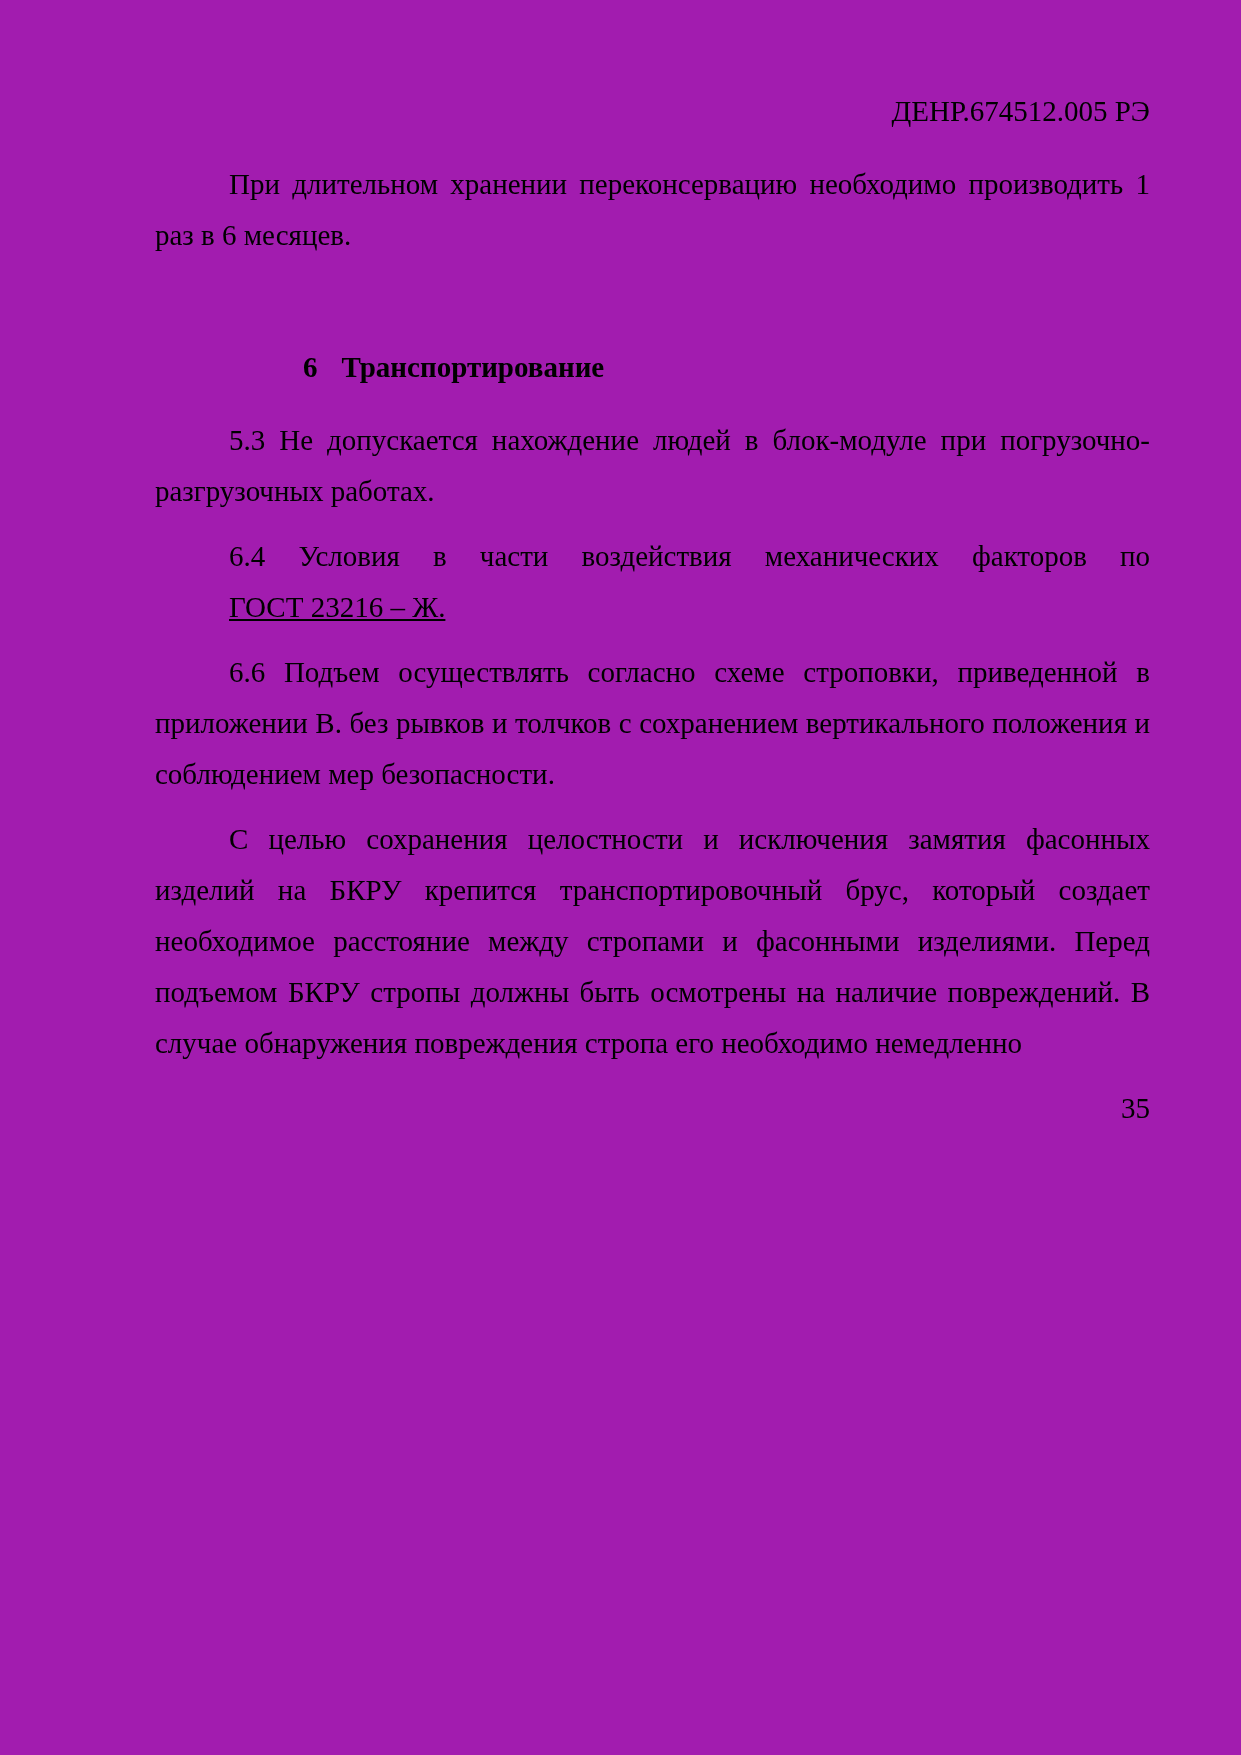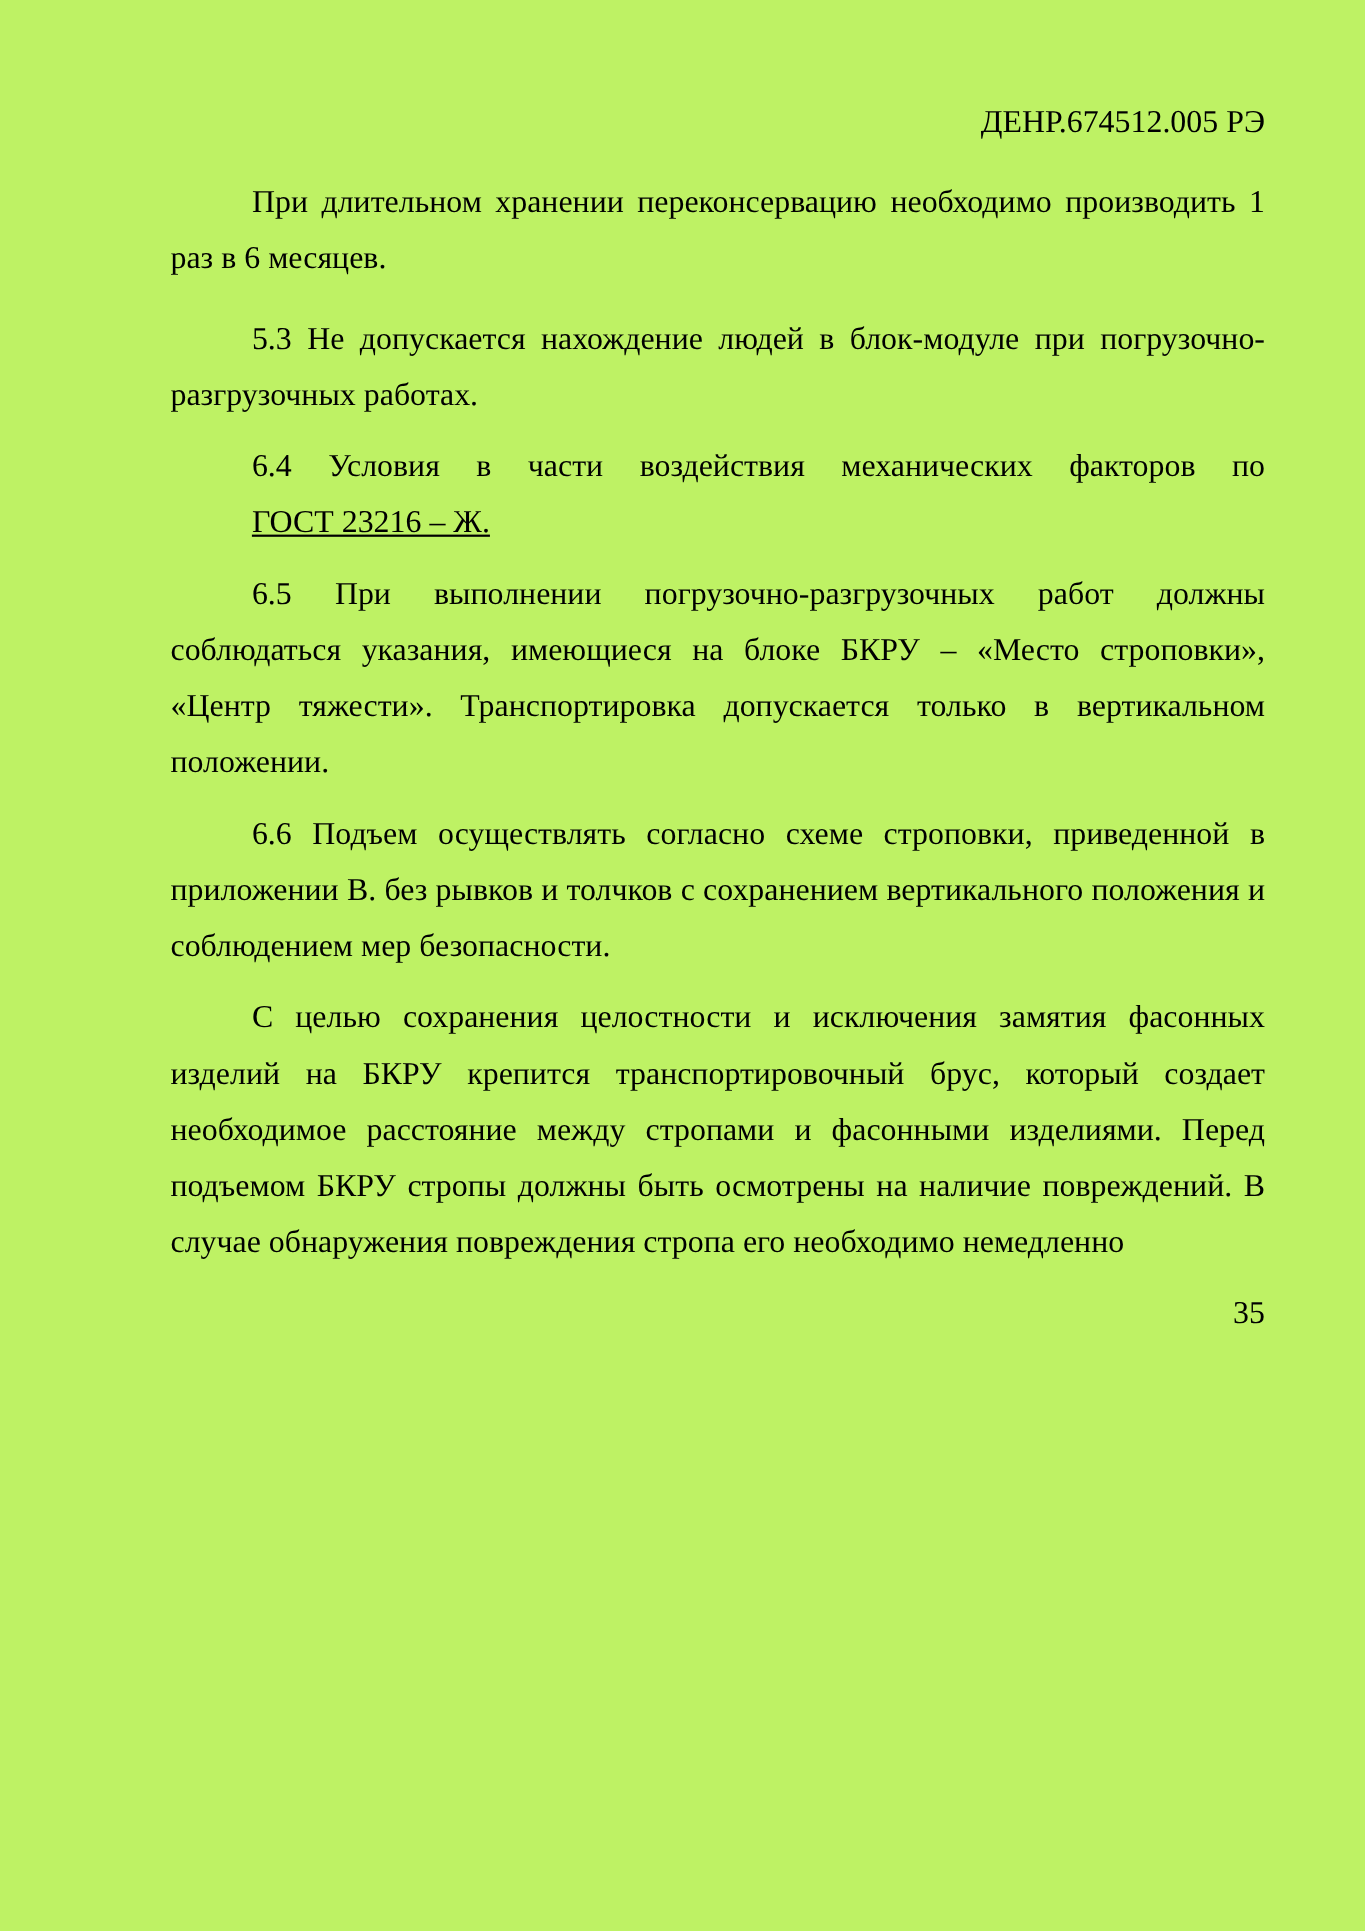--- a/index.html
+++ b/index.html
@@ -4,21 +4,21 @@
 <style>
   html, body {
     margin: 0;
     padding: 0;
     background: #ffffff;
   }
   .page {
     position: relative;
     width: 1241px;
     height: 1755px;
-    background: #bef264;
+    background: #a21caf;
     font-family: "Liberation Serif", "DejaVu Serif", serif;
     color: #000000;
     overflow: hidden;
   }
   .text-column {
     position: absolute;
     left: 155px;
     top: 0;
     width: 995px;
     font-size: 29px;
@@ -72,31 +72,33 @@
 </head>
 <body>
 
 <div class="page">
   <div class="text-column">
 
     <div class="running-header">ДЕНР.674512.005 РЭ</div>
 
     <div class="para intro">При длительном хранении переконсервацию необходимо производить 1 раз в 6 месяцев.</div>
 
+    <div class="section-heading">
+      <span class="section-number">6</span><span>Транспортирование</span>
+    </div>
 
     <div class="para first-after-heading">5.3 Не допускается нахождение людей в блок-модуле при погрузочно-разгрузочных работах.</div>
 
 
 
     <div class="compound-para">
       <div class="para-line-justified">6.4 Условия в части воздействия механических факторов по</div>
       <div class="para-line-plain">ГОСТ 23216 – Ж.</div>
     </div>
 
-    <div class="para">6.5 При выполнении погрузочно-разгрузочных работ должны соблюдаться указания, имеющиеся на блоке БКРУ – «Место строповки», «Центр тяжести». Транспортировка допускается только в вертикальном положении.</div>
 
     <div class="para">6.6 Подъем осуществлять согласно схеме строповки, приведенной в приложении В. без рывков и толчков с сохранением вертикального положения и соблюдением мер безопасности.</div>
 
     <div class="para">С целью сохранения целостности и исключения замятия фасонных изделий на БКРУ крепится транспортировочный брус, который создает необходимое расстояние между стропами и фасонными изделиями. Перед подъемом БКРУ стропы должны быть осмотрены на наличие повреждений. В случае обнаружения повреждения стропа его необходимо немедленно</div>
 
     <div class="page-number">35</div>
 
   </div>
 </div>
 

